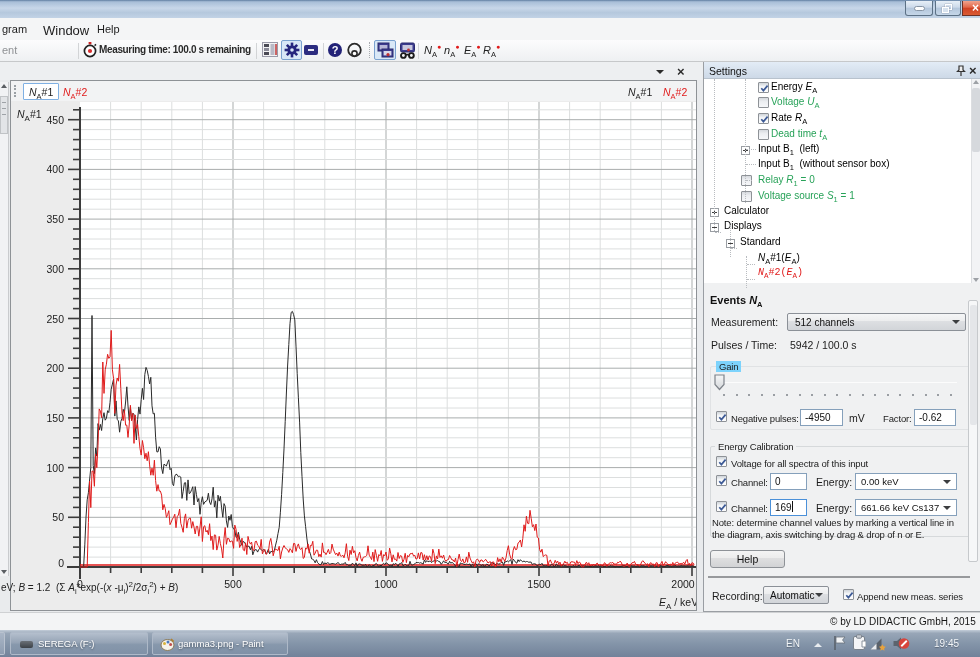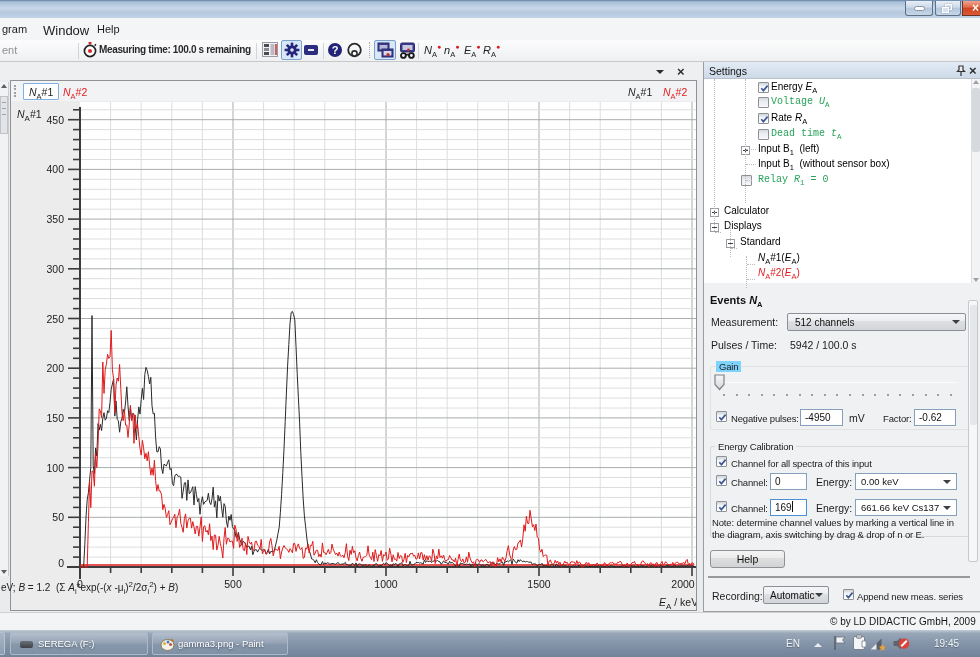--- a/index.html
+++ b/index.html
@@ -1,21 +1,21 @@
 <!DOCTYPE html>
 <html><head><meta charset="utf-8"><style>
 *{margin:0;padding:0;box-sizing:border-box;}
 html,body{width:980px;height:657px;overflow:hidden;}
 #root{position:relative;width:980px;height:657px;font-family:"Liberation Sans",sans-serif;background:#e9ebed;overflow:hidden;}
 .abs{position:absolute;}
 .t11{font-size:10.5px;color:#1c1c1c;}
 .t10{font-size:9.5px;color:#1c1c1c;letter-spacing:-0.15px;}
 sub.s{font-size:7.5px;vertical-align:-3px;letter-spacing:0;}
-.grn{color:#27a258;font-family:Liberation Mono, monospace;}
-.red{color:#e01b1b;}
+.grn{color:#27a258;}
+.red{color:#e01b1b;font-family:Liberation Mono, monospace;}
 .sep{width:1px;background:#d2d4d6;top:43px;height:16px;}
 .cb{width:11px;height:11px;border:1px solid #8e9297;background:linear-gradient(180deg,#cfd4d9,#f4f6f8 40%,#fdfdfd);border-radius:1px;}
 .cb.un{background:linear-gradient(180deg,#d6d9de,#eceef1 40%,#f6f7f9);}
 .cb svg{position:absolute;left:0px;top:-1px;}
 .combo{border:1px solid #8b9097;border-radius:2px;background:linear-gradient(180deg,#f5f6f7,#ecedee 45%,#dddfe2 46%,#d2d5d9);}
 .combo .ar{position:absolute;right:5px;top:50%;margin-top:-2px;width:0;height:0;border-left:4px solid transparent;border-right:4px solid transparent;border-top:4px solid #3c3e40;}
 .wcombo{border:1px solid #85a0bb;background:#fff;}
 .inp{border:1px solid #85a0bb;background:#fff;font-size:10px;color:#111;padding-left:4px;line-height:15px;}
 </style></head><body>
 <div id="root">
@@ -330,20 +330,24 @@
       <span style="position:absolute;left:41px;top:5px;width:1px;height:5px;background:#404040;"></span>
       <span style="position:absolute;left:54px;top:0;">Input B<sub class="s">1</sub>&nbsp; (left)</span>
     </div>
 <div class="abs" style="left:704px;top:158px;width:266px;height:15px;font-size:10px;white-space:nowrap;">
       <span style="position:absolute;left:54px;top:0;">Input B<sub class="s">1</sub>&nbsp; (without sensor box)</span>
     </div>
 <div class="abs" style="left:704px;top:174px;width:266px;height:15px;font-size:10px;white-space:nowrap;">
       <span class="cb un" style="position:absolute;left:37px;top:1px;"></span>
       <span class="grn" style="position:absolute;left:54px;top:0;">Relay <i>R</i><sub class="s">1</sub> = 0</span>
     </div>
+<div class="abs" style="left:704px;top:190px;width:266px;height:15px;font-size:10px;white-space:nowrap;">
+      <span class="cb un" style="position:absolute;left:37px;top:1px;"></span>
+      <span class="grn" style="position:absolute;left:54px;top:0;">Voltage source <i>S</i><sub class="s">1</sub> = 1</span>
+    </div>
 <div class="abs" style="left:704px;top:205px;width:266px;height:15px;font-size:10px;white-space:nowrap;">
       <span style="position:absolute;left:6px;top:3px;width:9px;height:9px;border:1px solid #9a9ea3;background:#fff;"></span>
       <span style="position:absolute;left:8px;top:7px;width:5px;height:1px;background:#404040;"></span>
       <span style="position:absolute;left:10px;top:5px;width:1px;height:5px;background:#404040;"></span>
       <span style="position:absolute;left:20px;top:0;">Calculator</span>
     </div>
 <div class="abs" style="left:704px;top:220px;width:266px;height:15px;font-size:10px;white-space:nowrap;">
       <span style="position:absolute;left:6px;top:3px;width:9px;height:9px;border:1px solid #9a9ea3;background:#fff;"></span>
       <span style="position:absolute;left:8px;top:7px;width:5px;height:1px;background:#404040;"></span>
       <span style="position:absolute;left:20px;top:0;">Displays</span>
@@ -428,21 +432,21 @@
 <div class="abs t11" style="left:849px;top:412px;">mV</div>
 <div class="abs t10" style="left:883px;top:413px;">Factor:</div>
 <div class="abs inp" style="left:914px;top:409px;width:42px;height:17px;">-0.62</div>
 <div class="abs" style="left:710px;top:446px;width:260px;height:91px;border:1px solid #d6d9db;border-radius:2px;"></div>
 <div class="abs t10" style="left:715px;top:441px;background:#f0f1f2;padding:0 3px;">Energy Calibration</div>
 <div class="abs cb" style="left:716px;top:456px;">
       <svg width="11" height="11" viewBox="0 0 11 11" style="position:absolute;left:0;top:0;">
         <path d="M2.3 5.2 L4.4 7.6 L8.6 2.6" stroke="#3d5a96" stroke-width="1.7" fill="none"></path>
       </svg>
     </div>
-<div class="abs t10" style="left:731px;top:458px;">Channel for all spectra of this input</div>
+<div class="abs t10" style="left:731px;top:458px;">Voltage for all spectra of this input</div>
 <div class="abs cb" style="left:716px;top:475px;">
       <svg width="11" height="11" viewBox="0 0 11 11" style="position:absolute;left:0;top:0;">
         <path d="M2.3 5.2 L4.4 7.6 L8.6 2.6" stroke="#3d5a96" stroke-width="1.7" fill="none"></path>
       </svg>
     </div>
 <div class="abs t10" style="left:731px;top:477px;">Channel:</div>
 <div class="abs inp" style="left:770px;top:473px;width:37px;height:17px;">0</div>
 <div class="abs t11" style="left:816px;top:476px;">Energy:</div>
 <div class="abs wcombo" style="left:855px;top:473px;width:102px;height:17px;">
       <span style="position:absolute;left:5px;top:2px;font-size:9.5px;color:#111;">0.00 keV</span>
@@ -473,21 +477,21 @@
         <path d="M2.3 5.2 L4.4 7.6 L8.6 2.6" stroke="#3d5a96" stroke-width="1.7" fill="none"></path>
       </svg>
     </div>
 <div class="abs t10" style="left:857px;top:591px;white-space:nowrap;text-align:right;">Append new meas. series</div>
 <div class="abs" style="left:968px;top:300px;width:10px;height:262px;border:1px solid #c6c9cc;background:#f6f7f8;border-radius:2px;">
       <div class="abs" style="left:1px;top:4px;width:7px;height:120px;background:#e4e6e9;border-radius:2px;"></div>
     </div>
 
 <div class="abs" style="left:0;top:612px;width:980px;height:18px;background:#f3f4f5;border-top:1px solid #cfd1d3;"></div>
 <div class="abs" style="left:1px;top:580px;font-size:10px;color:#222;">eV; <i>B</i> = 1.2&nbsp; (Σ <i>A</i><sub class="s">i</sub>*exp(-(<i>x</i> -μ<sub class="s">i</sub>)<span style="font-size:8px;vertical-align:4px;">2</span>/2σ<sub class="s">i</sub><span style="font-size:8px;vertical-align:4px;">2</span>) + <i>B</i>)</div>
-<div class="abs" style="left:830px;top:616px;font-size:10px;color:#151515;">© by LD DIDACTIC GmbH, 2009</div>
+<div class="abs" style="left:830px;top:616px;font-size:10px;color:#151515;">© by LD DIDACTIC GmbH, 2015</div>
 
 <div class="abs" style="left:0;top:630px;width:980px;height:27px;background:linear-gradient(180deg,#c3cdd9 0%,#98a6b7 12%,#8495a9 50%,#72829a 100%);"></div>
 <div class="abs" style="left:0px;top:632px;width:5px;height:23px;background:linear-gradient(180deg,#aab6c6,#8d9cb0);border:1px solid #b9c2cf;border-left:none;border-radius:0 2px 2px 0;"></div>
 <div class="abs" style="left:10px;top:632px;width:138px;height:23px;border:1px solid #aeb9c8;border-radius:2px;background:linear-gradient(180deg,#b4bfcd 0%,#96a4b6 45%,#8798ac 55%,#8091a7 100%);">
   <div class="abs" style="left:9px;top:8px;width:13px;height:7px;background:linear-gradient(180deg,#6a7077,#3c4147);border-radius:2px;"></div>
   <div class="abs" style="left:27px;top:5px;font-size:9.5px;color:#fff;text-shadow:0 1px 2px rgba(0,0,0,0.45);">SEREGA (F:)</div>
 </div>
 <div class="abs" style="left:152px;top:632px;width:136px;height:23px;border:1px solid #aeb9c8;border-radius:2px;background:linear-gradient(180deg,#b4bfcd 0%,#96a4b6 45%,#8798ac 55%,#8091a7 100%);">
   <svg class="abs" style="left:7px;top:4px;" width="15" height="15" viewBox="0 0 15 15">
     <ellipse cx="7.5" cy="8" rx="6.5" ry="5.5" fill="#f5f2ea" stroke="#8a7a5a"></ellipse>

